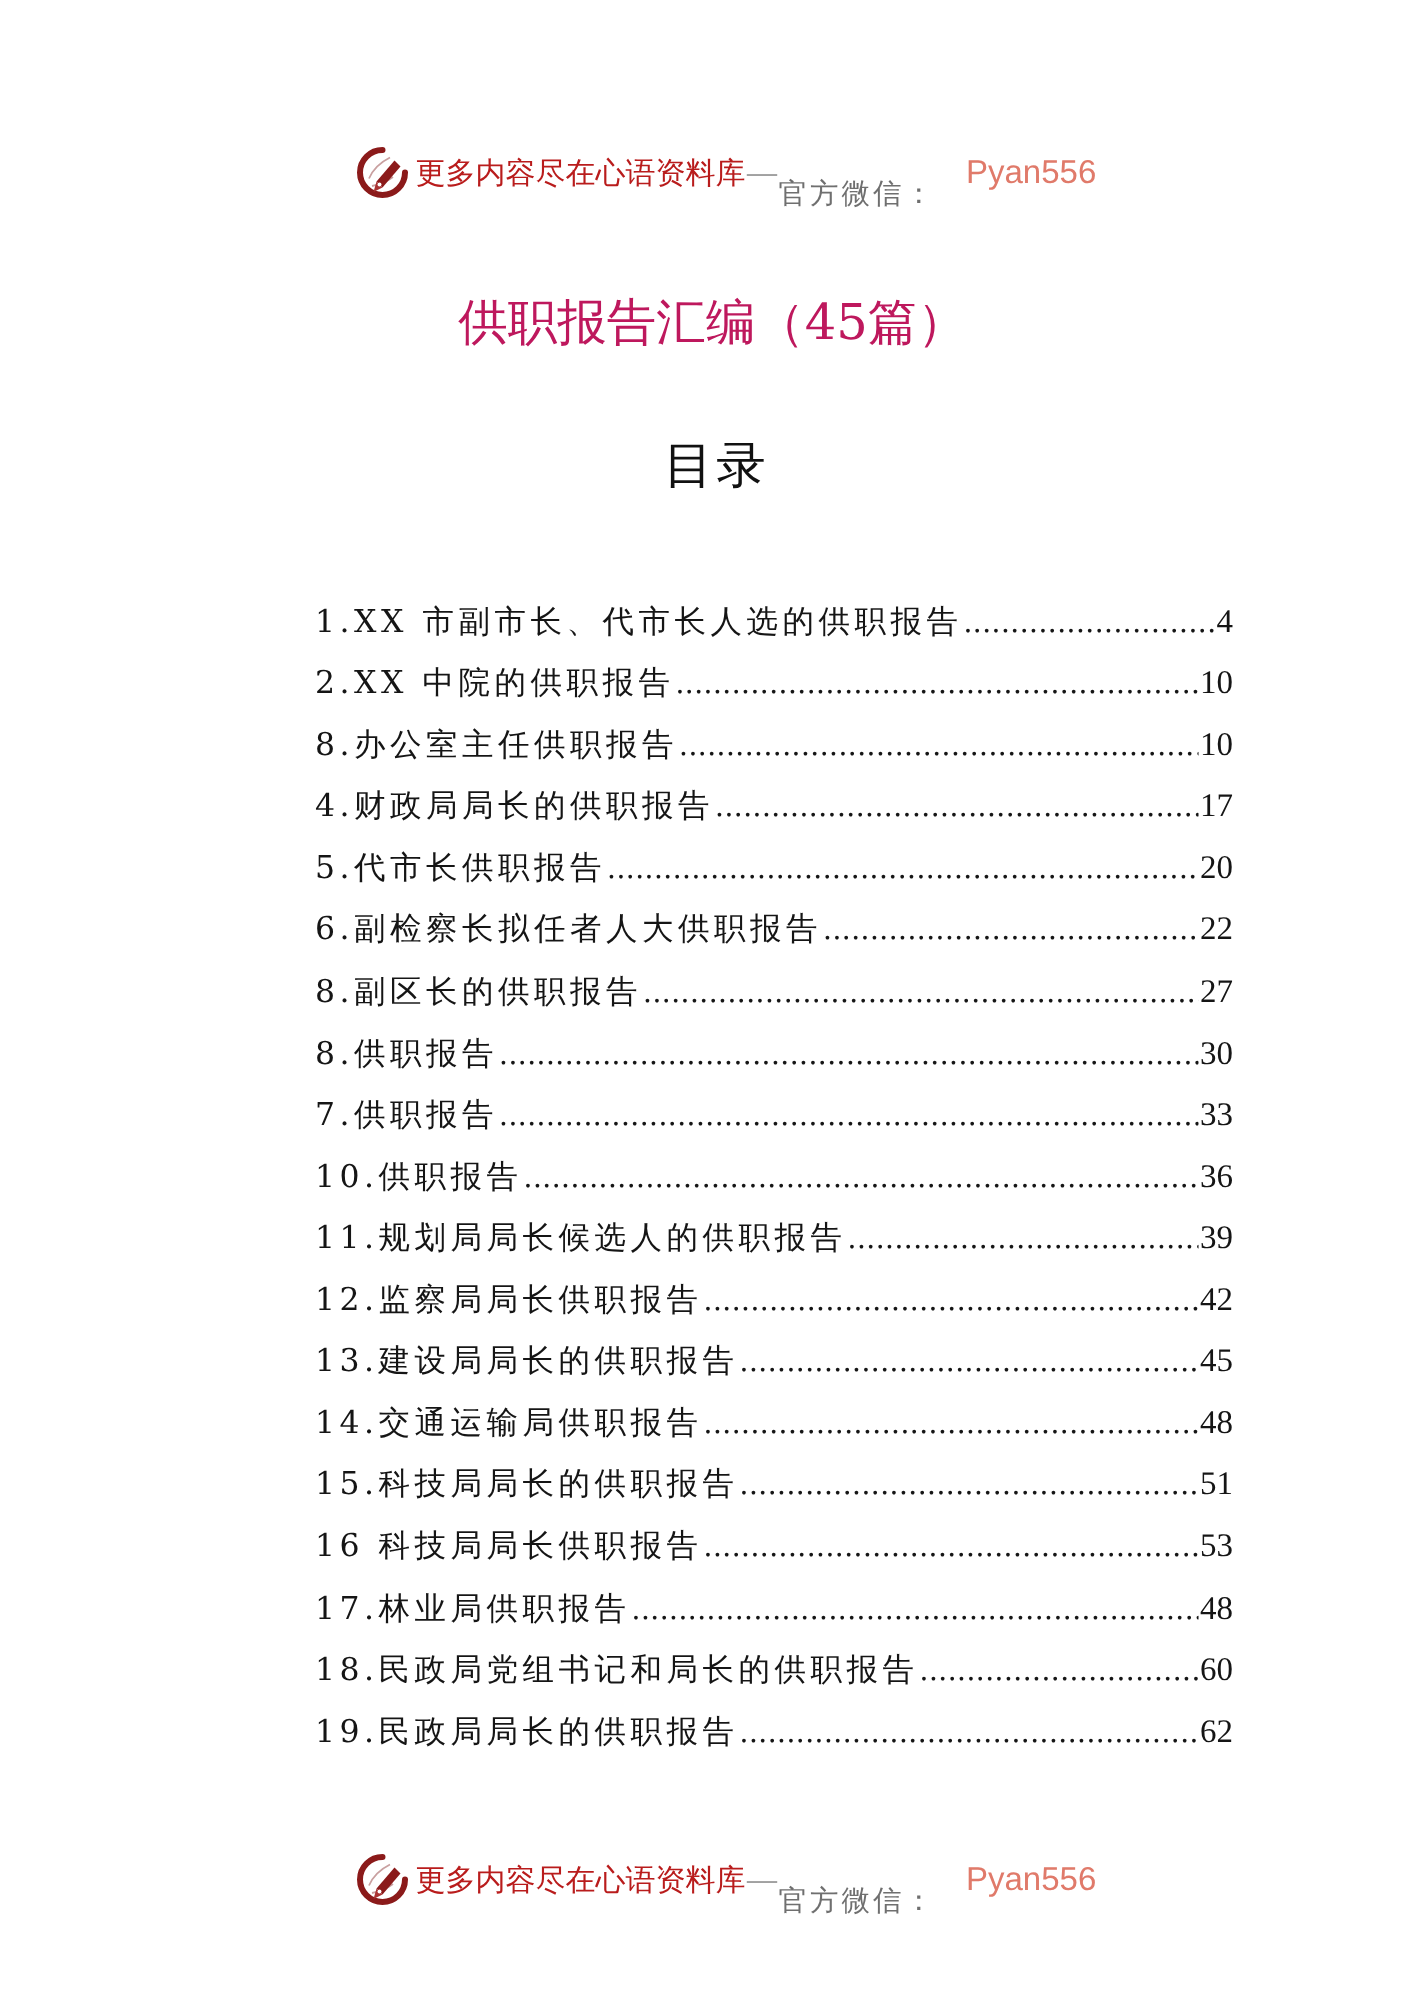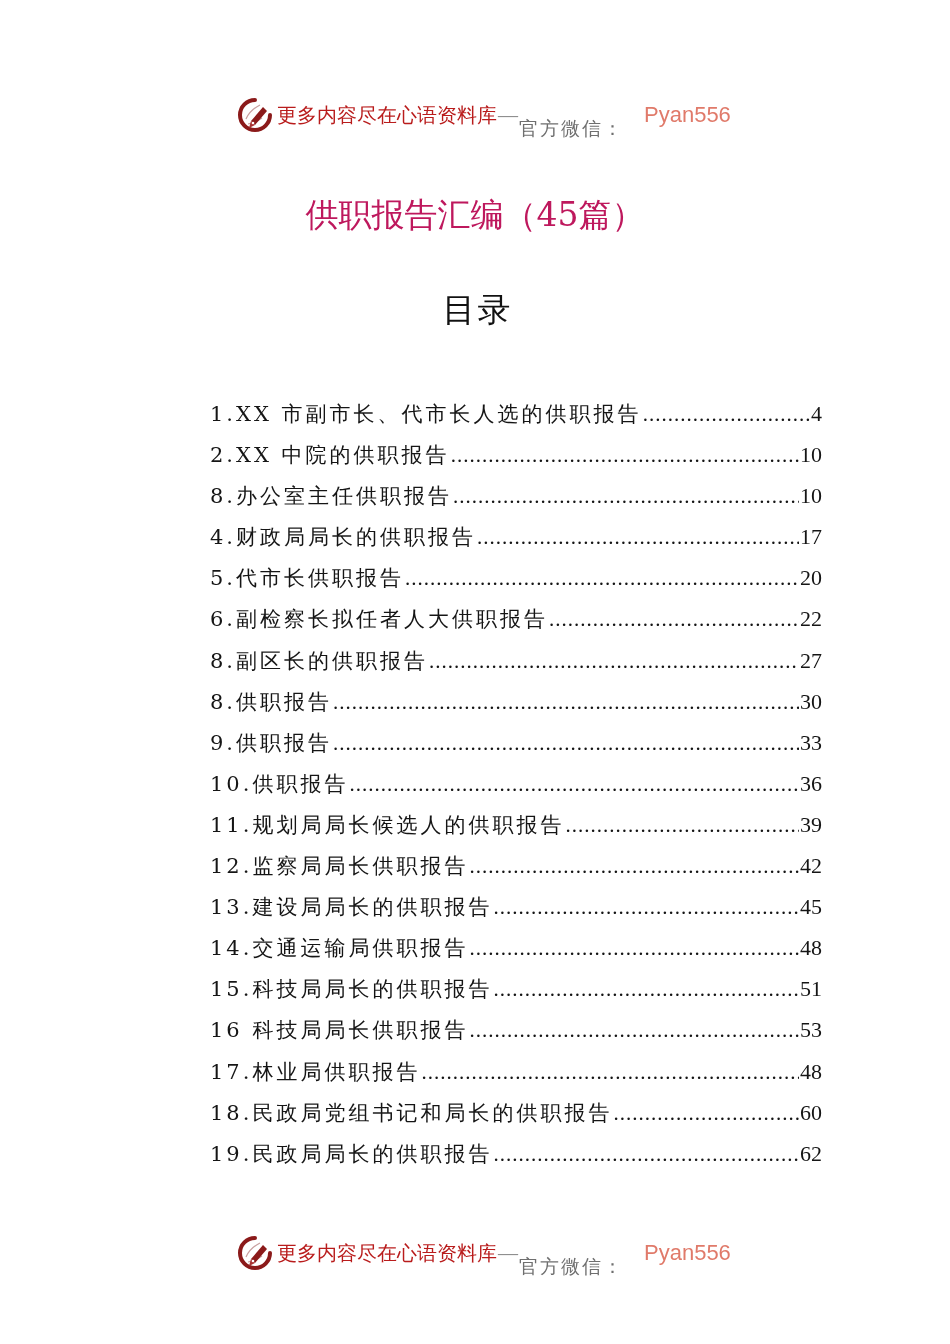--- a/index.html
+++ b/index.html
@@ -179,21 +179,21 @@
       <span class="toc-label">8.副区长的供职报告</span>
       <span class="toc-dots"></span>
       <span class="toc-page">27</span>
     </li>
   <li class="toc-item">
       <span class="toc-label">8.供职报告</span>
       <span class="toc-dots"></span>
       <span class="toc-page">30</span>
     </li>
   <li class="toc-item">
-      <span class="toc-label">9.供职报告</span>
+      <span class="toc-label">7.供职报告</span>
       <span class="toc-dots"></span>
       <span class="toc-page">33</span>
     </li>
   <li class="toc-item">
       <span class="toc-label">10.供职报告</span>
       <span class="toc-dots"></span>
       <span class="toc-page">36</span>
     </li>
   <li class="toc-item">
       <span class="toc-label">11.规划局局长候选人的供职报告</span>

